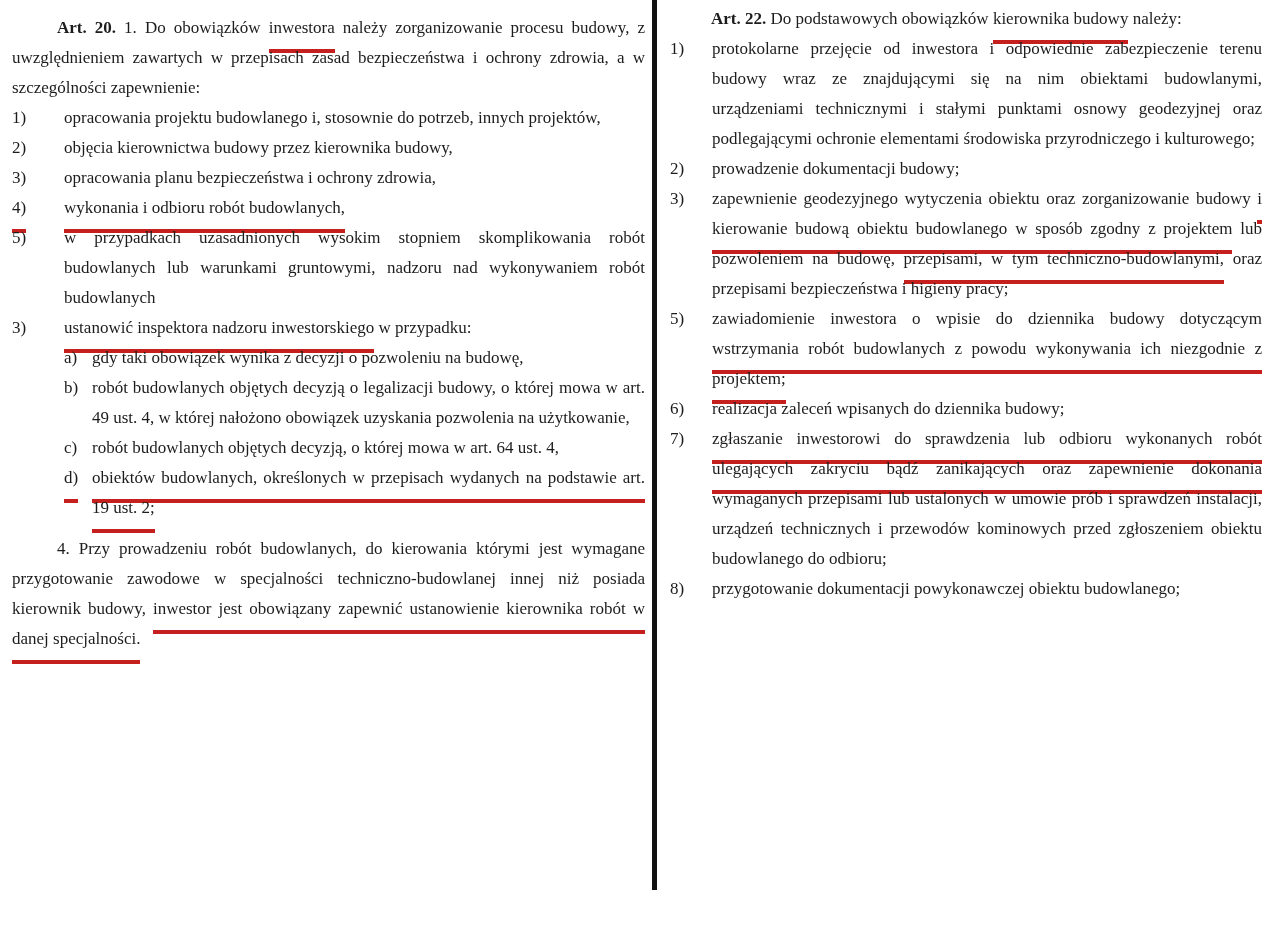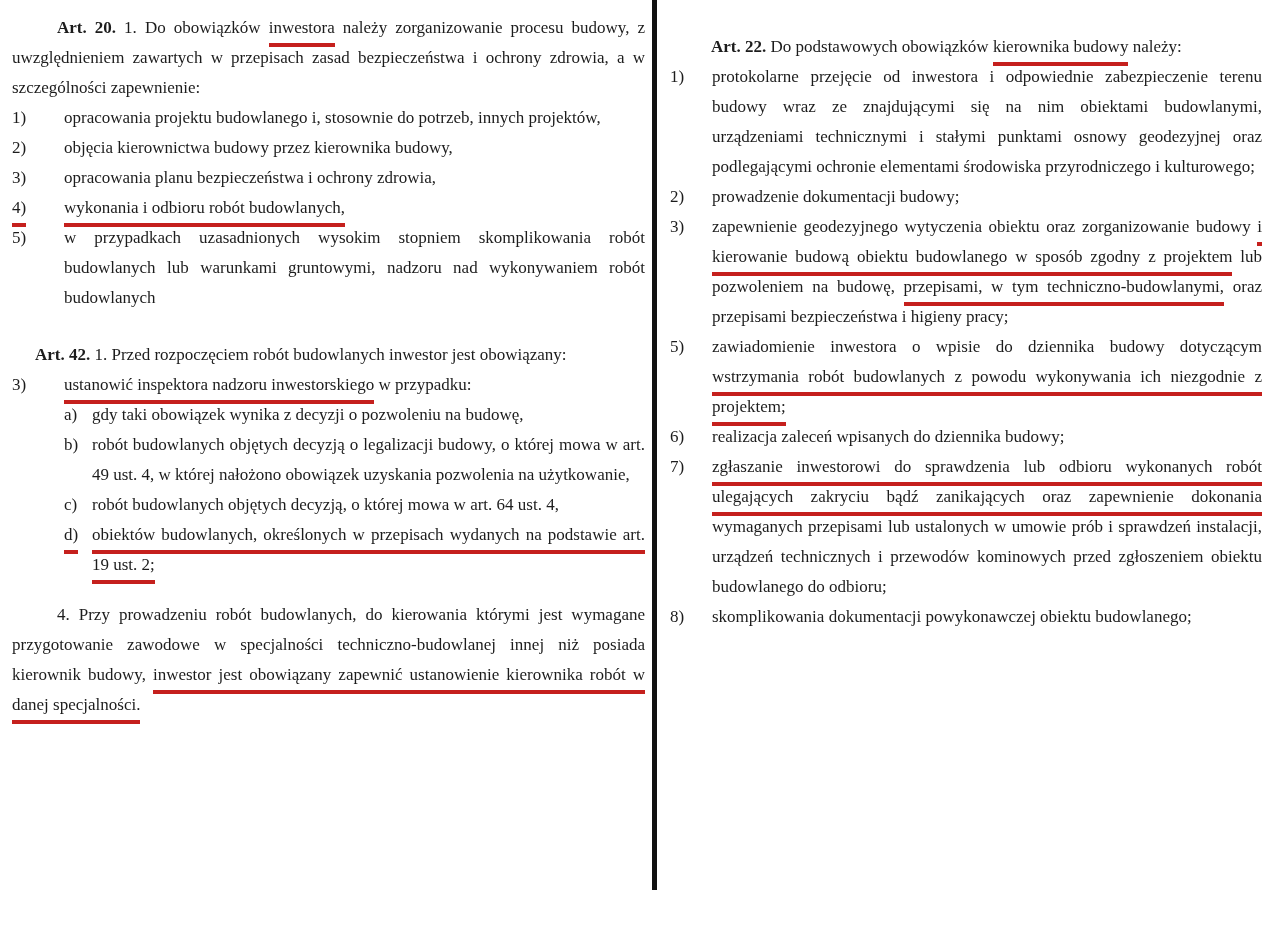--- a/index.html
+++ b/index.html
@@ -19,38 +19,38 @@
   }
   .col {
     position: absolute;
     text-align: justify;
   }
   #left-col  { left: 12px;  top: 13px; width: 633px; }
   #right-col { left: 670px; top: 4px;  width: 592px; }
 
   .p { text-align: justify; }
   .indent-lg { text-indent: 45px; }
-  .indent-md { text-indent: 41px; margin-top: 28px; }
+  .indent-md { text-indent: 41px; }
   .indent-sm { text-indent: 23px; }
   .gap-top { margin-top: 27px; }
-  .gap-xs  { margin-top: 20px; }
+  .gap-xs  { margin-top: 11px; }
 
   .row { display: flex; align-items: flex-start; }
   .row .marker { flex: 0 0 auto; }
   .row .txt { flex: 1 1 auto; text-align: justify; min-width: 0; font-family: Liberation Serif, serif; }
 
   #left-col  .li  .marker { width: 52px; }
   #left-col  .sub { margin-left: 52px; }
   #left-col  .sub .marker { width: 28px; }
   #right-col .li  .marker { width: 42px; }
 
   .b { font-weight: bold; }
   .u {
     border-bottom: 4px solid var(--red, #c5201d);
-    padding-bottom: 6px;
+    padding-bottom: 12px;
     box-decoration-break: clone;
     -webkit-box-decoration-break: clone;
   }
 
   .divider {
     position: absolute;
     left: 652px;
     top: 0;
     width: 5px;
     height: 890px;
@@ -75,21 +75,20 @@
       <div class="txt"><span class="">opracowania planu bezpieczeństwa i ochrony zdrowia,</span></div>
     </div>
     <div class="li row ">
       <div class="marker"><span class="u">4)</span></div>
       <div class="txt"><span class="u">wykonania i odbioru robót budowlanych,</span></div>
     </div>
     <div class="li row ">
       <div class="marker"><span>5)</span></div>
       <div class="txt"><span class="">w przypadkach uzasadnionych wysokim stopniem skomplikowania robót budowlanych lub warunkami gruntowymi, nadzoru nad wykonywaniem robót budowlanych</span></div>
     </div>
-    <div class="p indent-sm gap-top"><span class="b ">Art. 42.</span><span class=""> 1. Przed rozpoczęciem robót budowlanych inwestor jest obowiązany:</span></div>
     <div class="li row ">
       <div class="marker"><span>3)</span></div>
       <div class="txt"><span class="u">ustanowić inspektora nadzoru inwestorskiego</span><span class=""> w przypadku:</span></div>
     </div>
     <div class="sub row ">
       <div class="marker"><span>a)</span></div>
       <div class="txt"><span class="">gdy taki obowiązek wynika z decyzji o pozwoleniu na budowę,</span></div>
     </div>
     <div class="sub row ">
       <div class="marker"><span>b)</span></div>
@@ -129,15 +128,15 @@
     <div class="li row ">
       <div class="marker"><span>6)</span></div>
       <div class="txt"><span class="">realizacja zaleceń wpisanych do dziennika budowy;</span></div>
     </div>
     <div class="li row ">
       <div class="marker"><span>7)</span></div>
       <div class="txt"><span class="u">zgłaszanie inwestorowi do sprawdzenia lub odbioru wykonanych robót ulegających zakryciu bądź zanikających oraz zapewnienie dokonania</span><span class=""> wymaganych przepisami lub ustalonych w umowie prób i sprawdzeń instalacji, urządzeń technicznych i przewodów kominowych przed zgłoszeniem obiektu budowlanego do odbioru;</span></div>
     </div>
     <div class="li row ">
       <div class="marker"><span>8)</span></div>
-      <div class="txt"><span class="">skomplikowania dokumentacji powykonawczej obiektu budowlanego;</span></div>
+      <div class="txt"><span class="">przygotowanie dokumentacji powykonawczej obiektu budowlanego;</span></div>
     </div>
   </div>
 
 </body></html>

